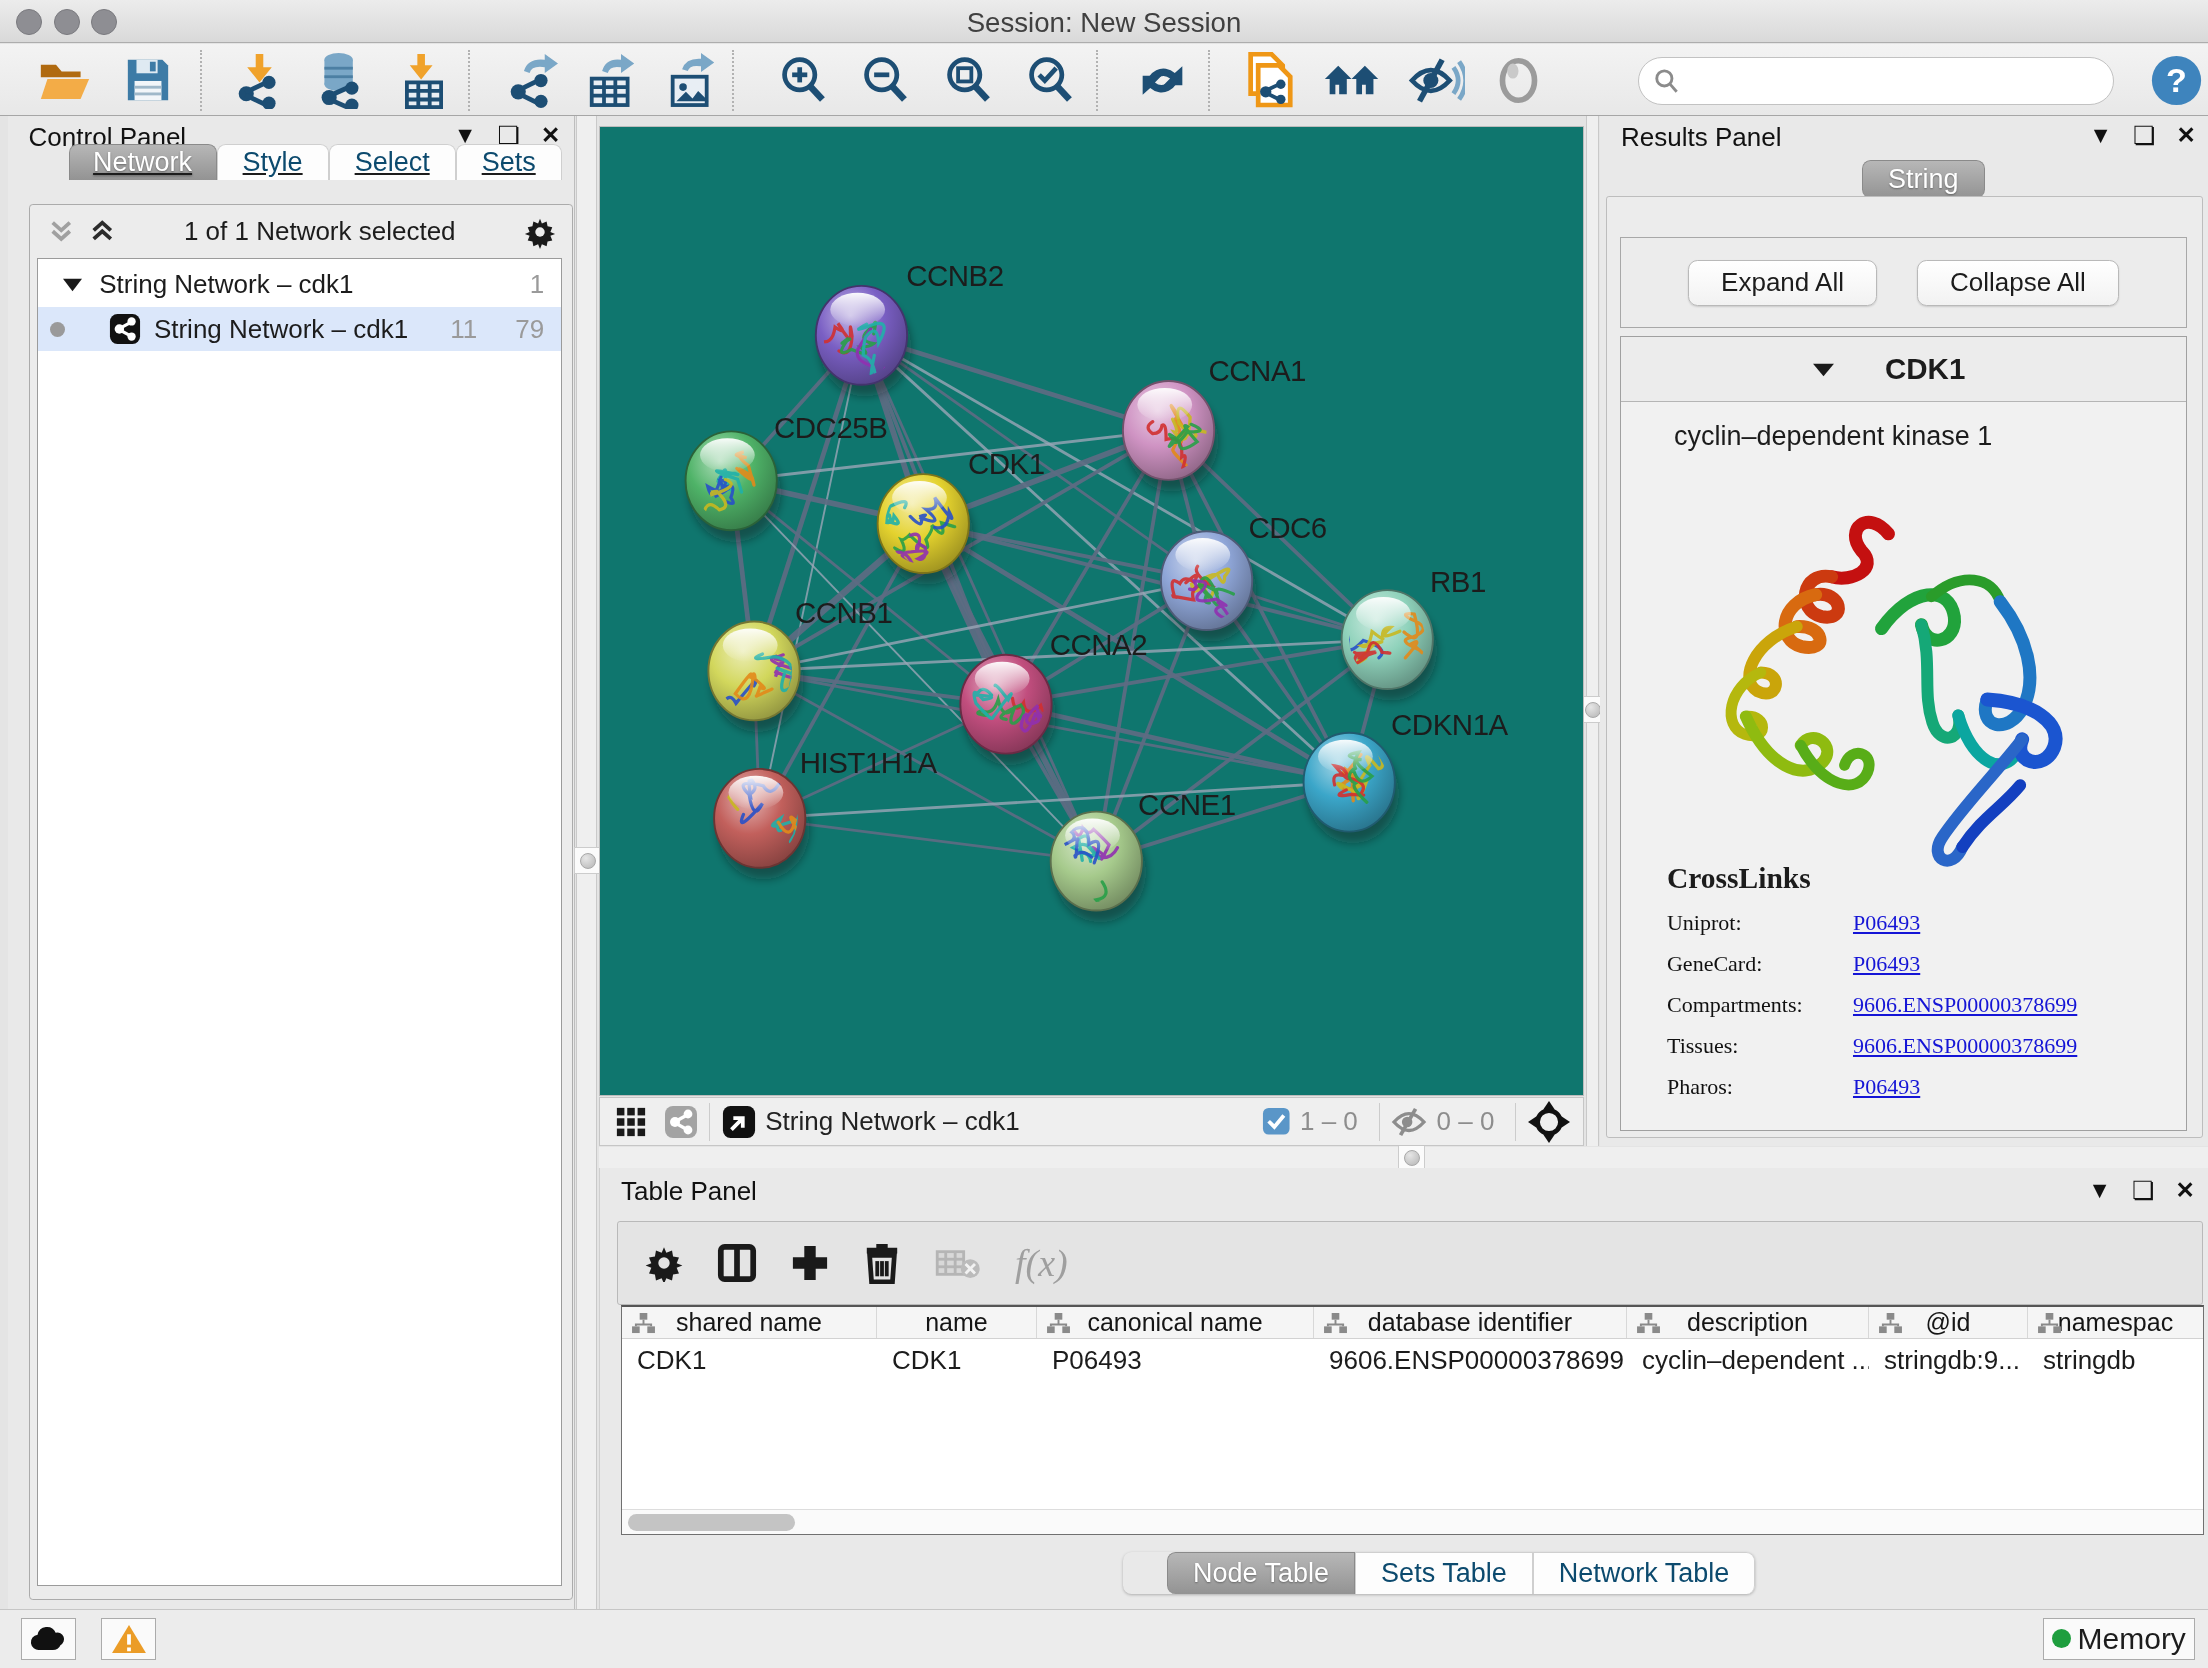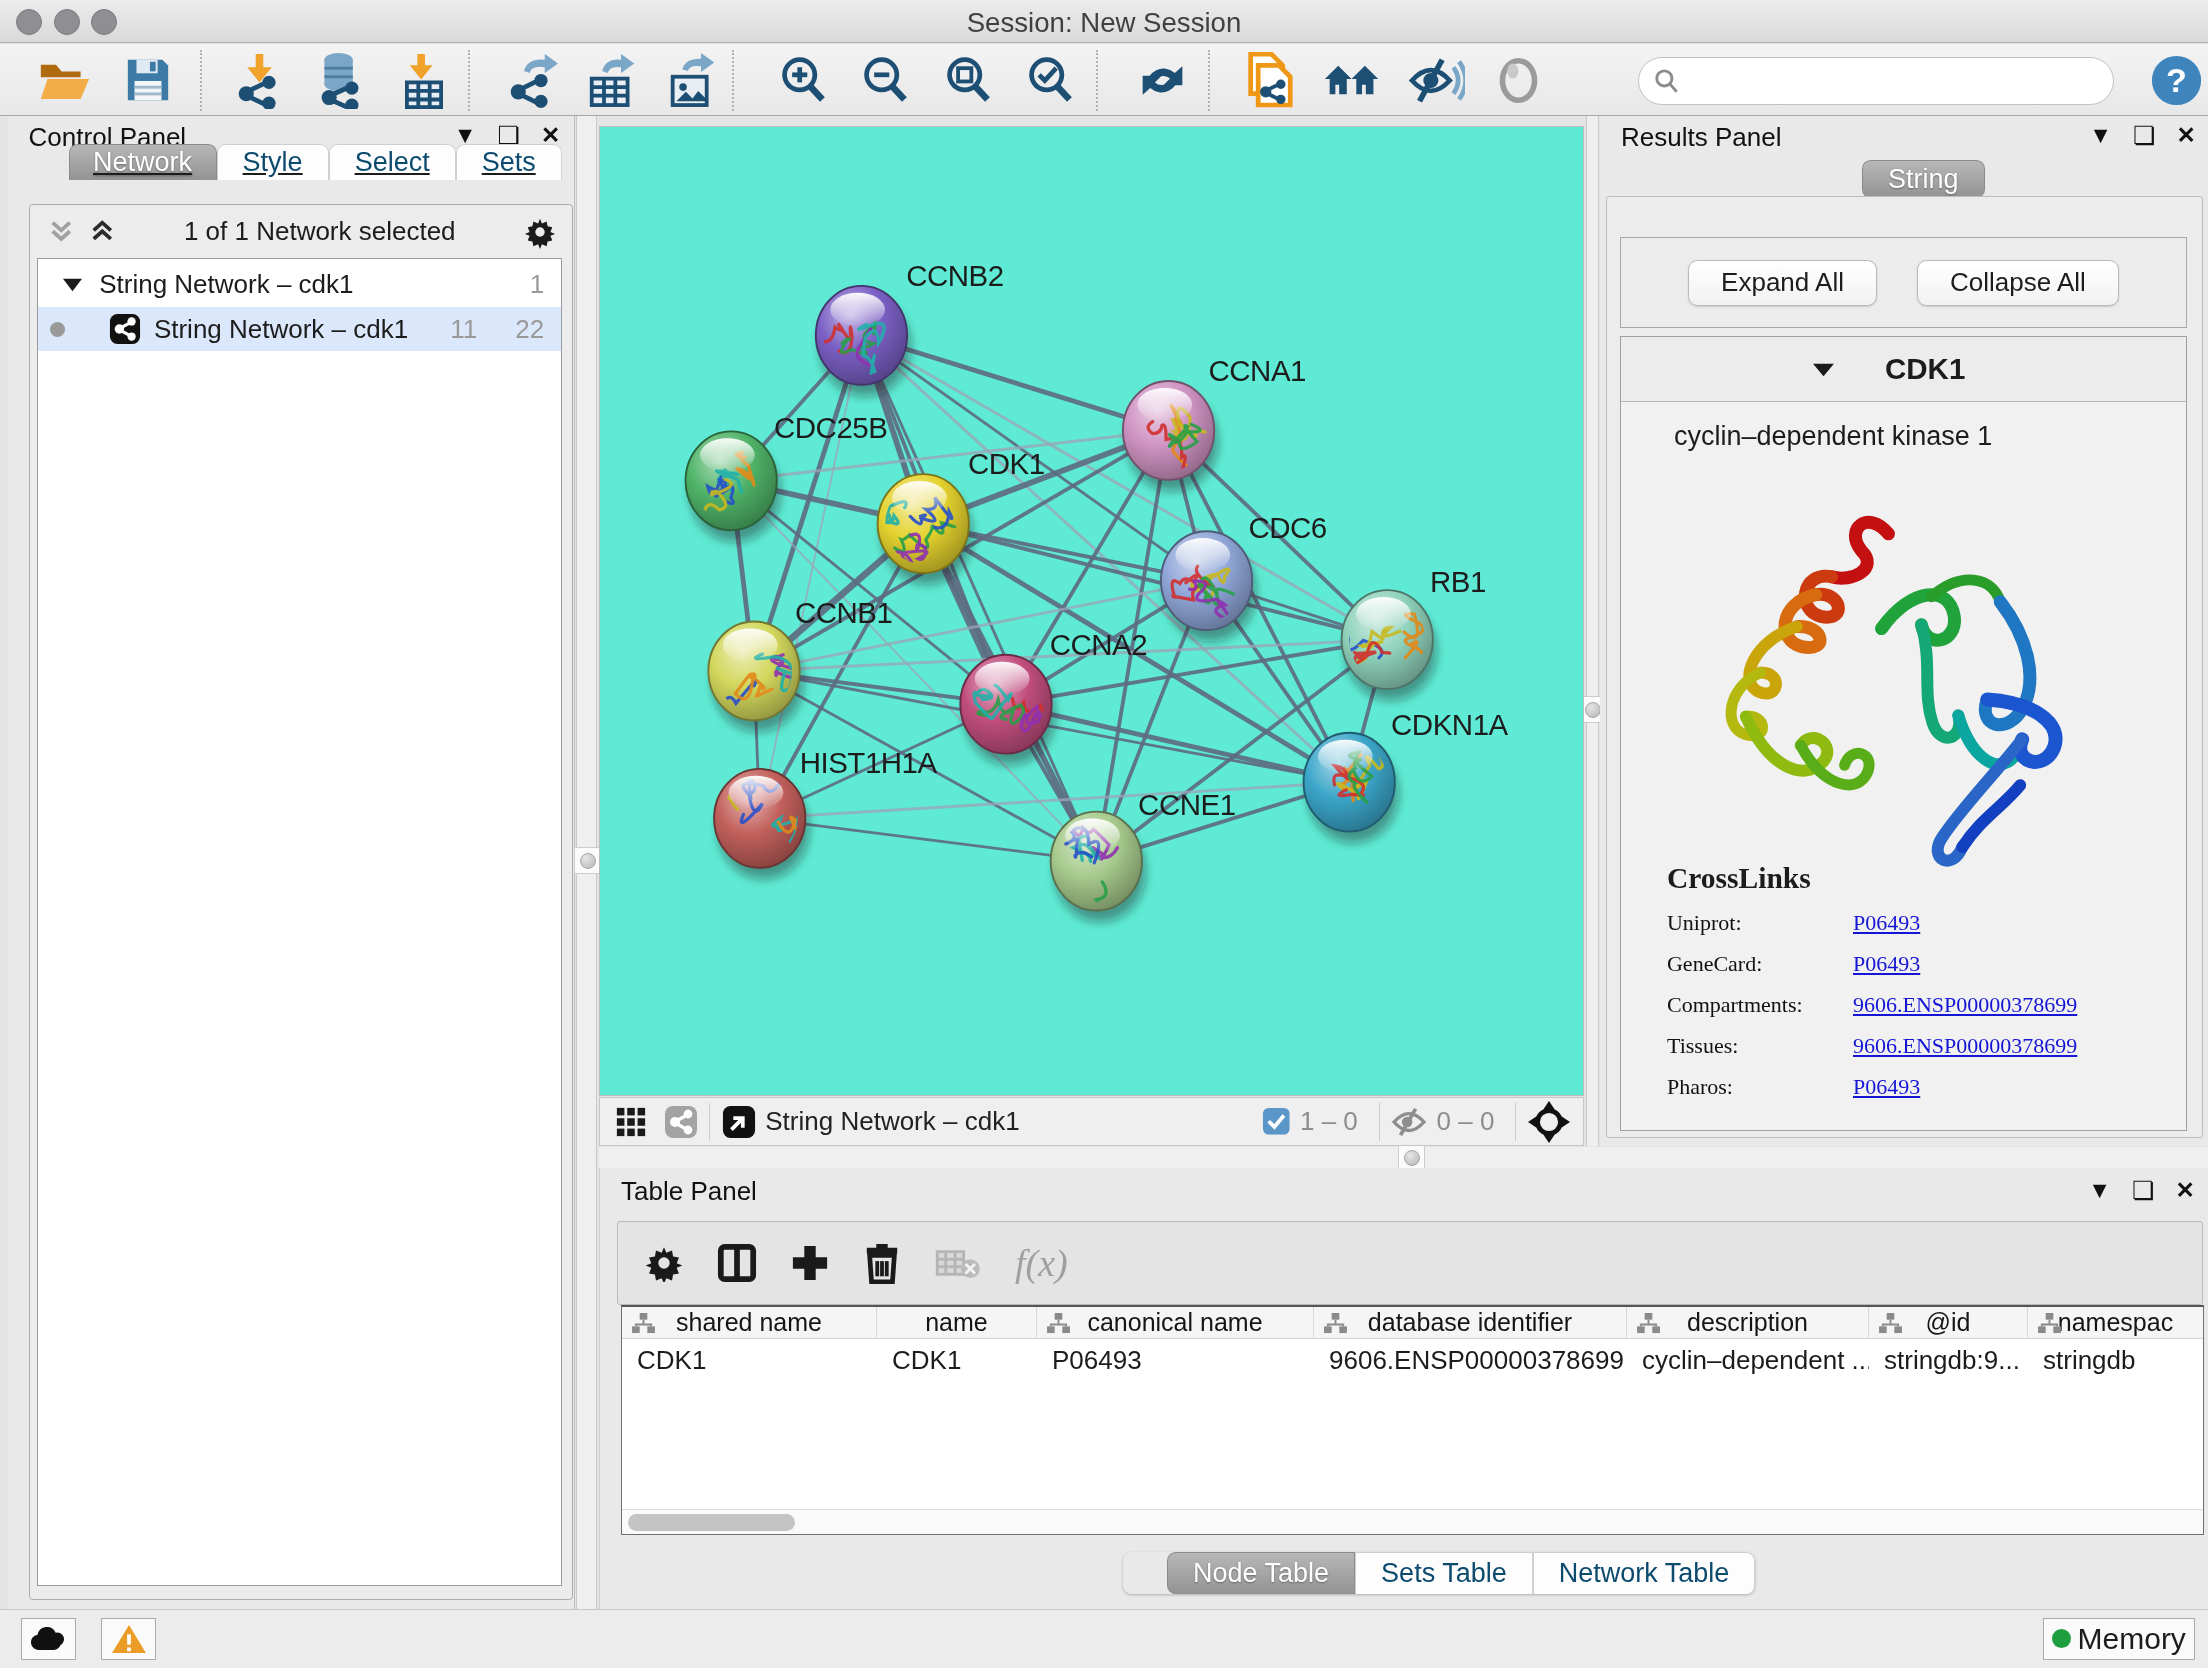--- a/index.html
+++ b/index.html
@@ -37,21 +37,21 @@
   .tree-row { position:absolute; left:0; width:100%; height:44px; display:flex; align-items:center; font-size:26px; }
   .tree-row.selected { background:#dbe7fa; }
   .tree-count { color:#9a9a9a; }
 
   
   .vsplit { background:#efefef; border-left:1px solid #c9c9c9; border-right:1px solid #c9c9c9; }
   .grab { position:absolute; width:27px; height:27px; background:#fbfbfb; border:1px solid #cccccc; display:flex; align-items:center; justify-content:center; }
   .grab i { width:16px; height:16px; border-radius:50%; background:radial-gradient(circle at 35% 30%, #e6e6e6, #b5b5b5); border:1px solid #a8a8a8; display:block; }
 
   
-  #net-canvas { left:599px; top:126px; width:985px; height:970px; background:#5eead4; border:1px solid #bcbcbc;text-align:center; }
+  #net-canvas { left:599px; top:126px; width:985px; height:970px; background:#0f766e; border:1px solid #bcbcbc;text-align:center; }
   #net-toolbar { left:599px; top:1097px; width:985px; height:49px; background:#efefef; border:1px solid #c6c6c6; display:flex; align-items:center; }
   .ntb-sep { width:0; height:38px; border-left:1.9px solid #cccccc; margin:0 11.4px; }
   #net-title-label { font-size:26px; color:#222; margin-left:9.5px; }
   .count-label { font-size:26px; color:#8d8d8d; margin:0 9.5px; }
 
   
   #results-panel { left:1600px; top:116px; width:609px; height:1030px; background:#e9e9e9; }
   #rp-tab { position:absolute; left:262px; top:44px; }
   #rp-surface { position:absolute; left:5.7px; top:80px; width:597px; height:942px; background:#ececec; border:1.9px solid #bdbdbd; border-radius:2.9px; }
   #rp-btnbox { position:absolute; left:13.3px; top:40px; width:567px; height:91px; background:#ececec; border:1.9px solid #a8a8a8; display:flex; align-items:center; justify-content:center; gap:40px; }
@@ -338,21 +338,21 @@
                 <circle cx="11" cy="17" r="5"></circle>
                 <circle cx="24" cy="9" r="4.4"></circle>
                 <circle cx="24" cy="25" r="4.4"></circle>
                 <rect x="10" y="15" width="15" height="3.4" transform="rotate(-29 11 17)"></rect>
                 <rect x="10" y="16" width="15" height="3.4" transform="rotate(29 11 17)"></rect>
               </g>
             </svg>
         </span>
         <span style="margin-left:13.3px; flex:1;">String Network – cdk1</span>
         <span class="tree-count" style="margin-right:38px">11</span>
-        <span class="tree-count" style="margin-right:17px">22</span>
+        <span class="tree-count" style="margin-right:17px">79</span>
       </div>
     </div>
   </div>
 </div>
 
 <div class="abs vsplit" style="left:576px; top:116px; width:21px; height:1493px;"></div>
 <div class="grab" style="left:574px; top:847px;">
     <i></i>
   </div>
 <div class="abs vsplit" style="left:1586px; top:116px; width:13.3px; height:1030px;"></div>

